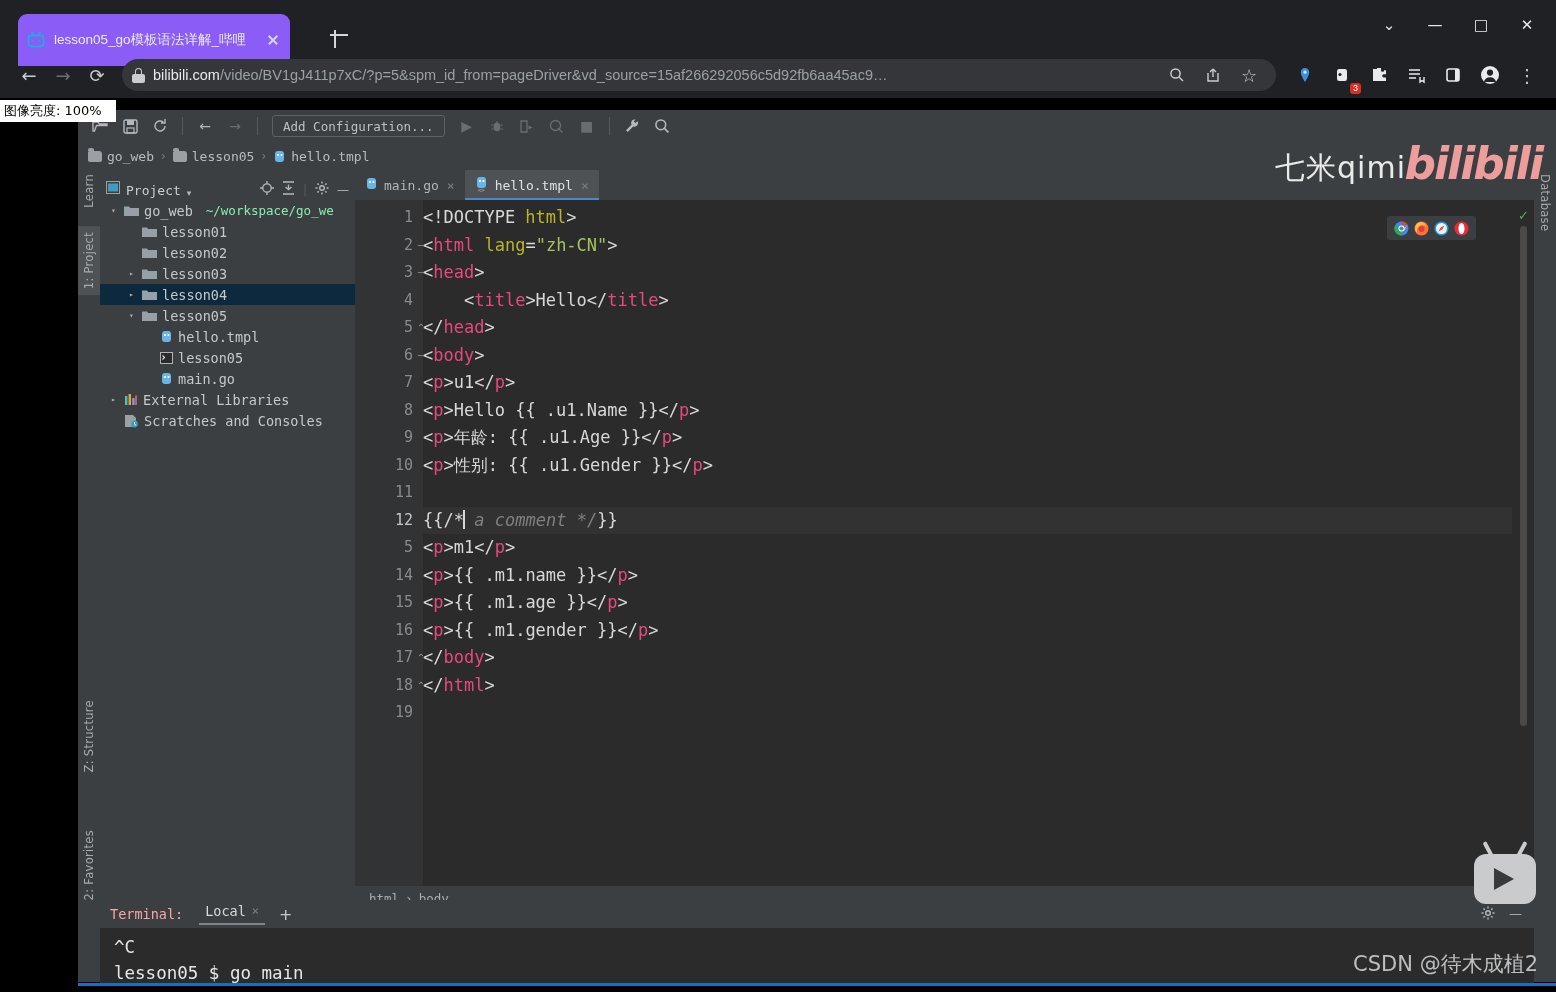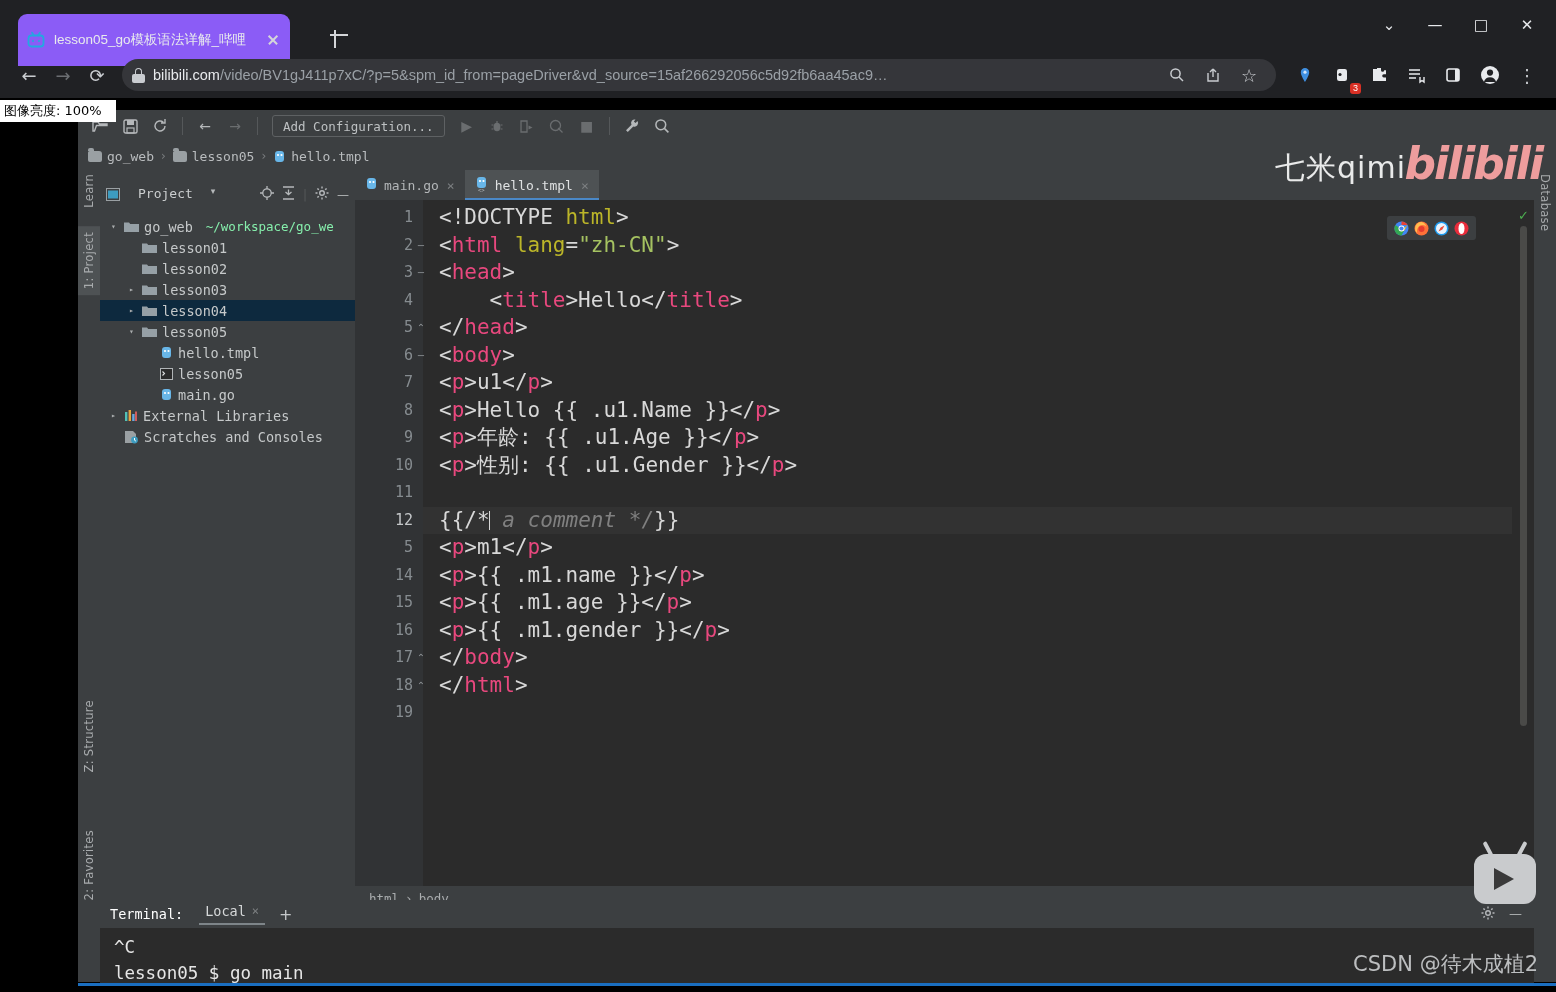--- a/index.html
+++ b/index.html
@@ -97,21 +97,21 @@
   .rail-lbl {
     position:absolute; writing-mode:vertical-rl; transform:rotate(180deg);
     color:#a8abad; font-size:11.5px; letter-spacing:.3px; white-space:nowrap;
     font-family:"DejaVu Sans", sans-serif;
   }
   .rail-lbl.active { background:#4e5254; }
 
   .rightrail { position:absolute; right:0; top:60px; width:22px; height:812px; background:#3c3f41; }
 
   .projpanel { position:absolute; left:22px; top:60px; width:255px; height:680px; background:#3c3f41; }
-  .proj-head { height:28px; display:flex; align-items:flex-start; gap:18px; padding:0 6px;margin-top:16px; }
+  .proj-head { height:28px; display:flex; align-items:flex-end; gap:6px; padding:0 6px; }
   .proj-title { color:#cbcecf; font-size:13px; font-family:"DejaVu Sans Mono", monospace; }
   .proj-icons { margin-left:auto; display:flex; align-items:center; gap:8px; color:#b5b8ba; font-size:12px; }
 
   .tree { padding-top:2px; }
   .tnode { height:21px; display:flex; align-items:center; gap:5px; padding-left:8px;
            color:#c6c9ca; font-size:13.5px; font-family:"DejaVu Sans Mono", monospace; white-space:nowrap; }
   .tnode.sel { background:#0d293e; }
   .tarrow { width:11px; flex:none; color:#a9acad; font-size:8px; text-align:center; }
   .tpath { color:#86efac; font-size:12.5px; margin-left:8px; }
 
@@ -125,22 +125,22 @@
   .edtab .x { color:#7e8183; font-size:13px; margin-left:2px; }
 
   .editor { position:absolute; left:277px; top:90px; width:1179px; height:686px; background:#2b2b2b; }
   .gutter { position:absolute; left:0; top:0; width:68px; height:686px; background:#313335; }
   .lnum { position:absolute; right:10px; color:#868c90; font-size:15px;
           font-family:"DejaVu Sans Mono", monospace; line-height:27.5px; height:27.5px;}
   .lnum.cur { color:#c3c6c8; }
   .fold { position:absolute; left:60px; width:12px; height:27.5px; line-height:27.5px;
           text-align:center; color:#8d9194; font-size:10px; }
   .code { position:absolute; left:68px; top:0; right:22px; height:686px; }
-  .cl { position:absolute; left:16px; height:27.5px; line-height:27.5px; white-space:pre;
-        font-family:"DejaVu Sans Mono", monospace; font-size:21px; color:#d8d8d8; }
+  .cl { position:absolute; left:0; height:27.5px; line-height:27.5px; white-space:pre;
+        font-family:"DejaVu Sans Mono", monospace; font-size:17px; color:#d8d8d8; }
   .cl-hl { position:absolute; left:0; right:0; height:27.5px; background:#323232; }
   .tg { color:#e8487e; }
   .at { color:#bbb529; }
   .st { color:#a5c261; }
   .cm { color:#808080; font-style:italic; }
   .caret { display:inline-block; width:1.5px; height:19px; background:#d8d8d8;
            vertical-align:-3px; margin:0 -0.7px; }
 
   .brwicons { position:absolute; right:58px; top:16px; height:24px; background:#3c3f41;
               border-radius:3px; display:flex; align-items:center; gap:5px; padding:0 7px; }
@@ -150,21 +150,21 @@
   .scrollbar { position:absolute; right:7px; top:26px; width:7px; height:500px;
                background:#4a4a48; border-radius:4px; }
 
   .ed-crumbs { position:absolute; left:277px; top:776px; width:1179px; height:24px;
                background:#3c3f41; display:flex; align-items:center; padding-left:14px;
                color:#a9acae; font-size:12.5px; font-family:"DejaVu Sans Mono", monospace; gap:6px;}
 
   
   .termhead { position:absolute; left:22px; top:790px; width:1434px; height:28px;
               background:#3c3f41; display:flex; align-items:center; padding-left:10px; gap:2px;}
-  .term-lbl { color:#ffffff; font-size:13.5px; font-family:"DejaVu Sans Mono", monospace; }
+  .term-lbl { color:#fca5a5; font-size:13.5px; font-family:"DejaVu Sans Mono", monospace; }
   .term-tab { margin-left:14px; padding:0 6px 4px; color:#d6d8d9; font-size:13.5px;
               font-family:"DejaVu Sans Mono", monospace; border-bottom:2px solid #7e8589; display:flex; gap:6px; align-items:center;}
   .term-tab .x { color:#7e8183; font-size:12px; }
   .term-plus { margin-left:12px; color:#c5c8ca; font-size:16px; }
   .term-right { margin-left:auto; display:flex; gap:14px; padding-right:12px; color:#b5b8ba; font-size:13px; }
 
   .terminal { position:absolute; left:22px; top:818px; width:1434px; height:112px; background:#2b2b2b;
               padding:6px 0 0 14px; }
   .tline { color:#e6e6e6; font-size:17.5px; line-height:26px; font-family:"DejaVu Sans Mono", monospace; white-space:pre;}
 

